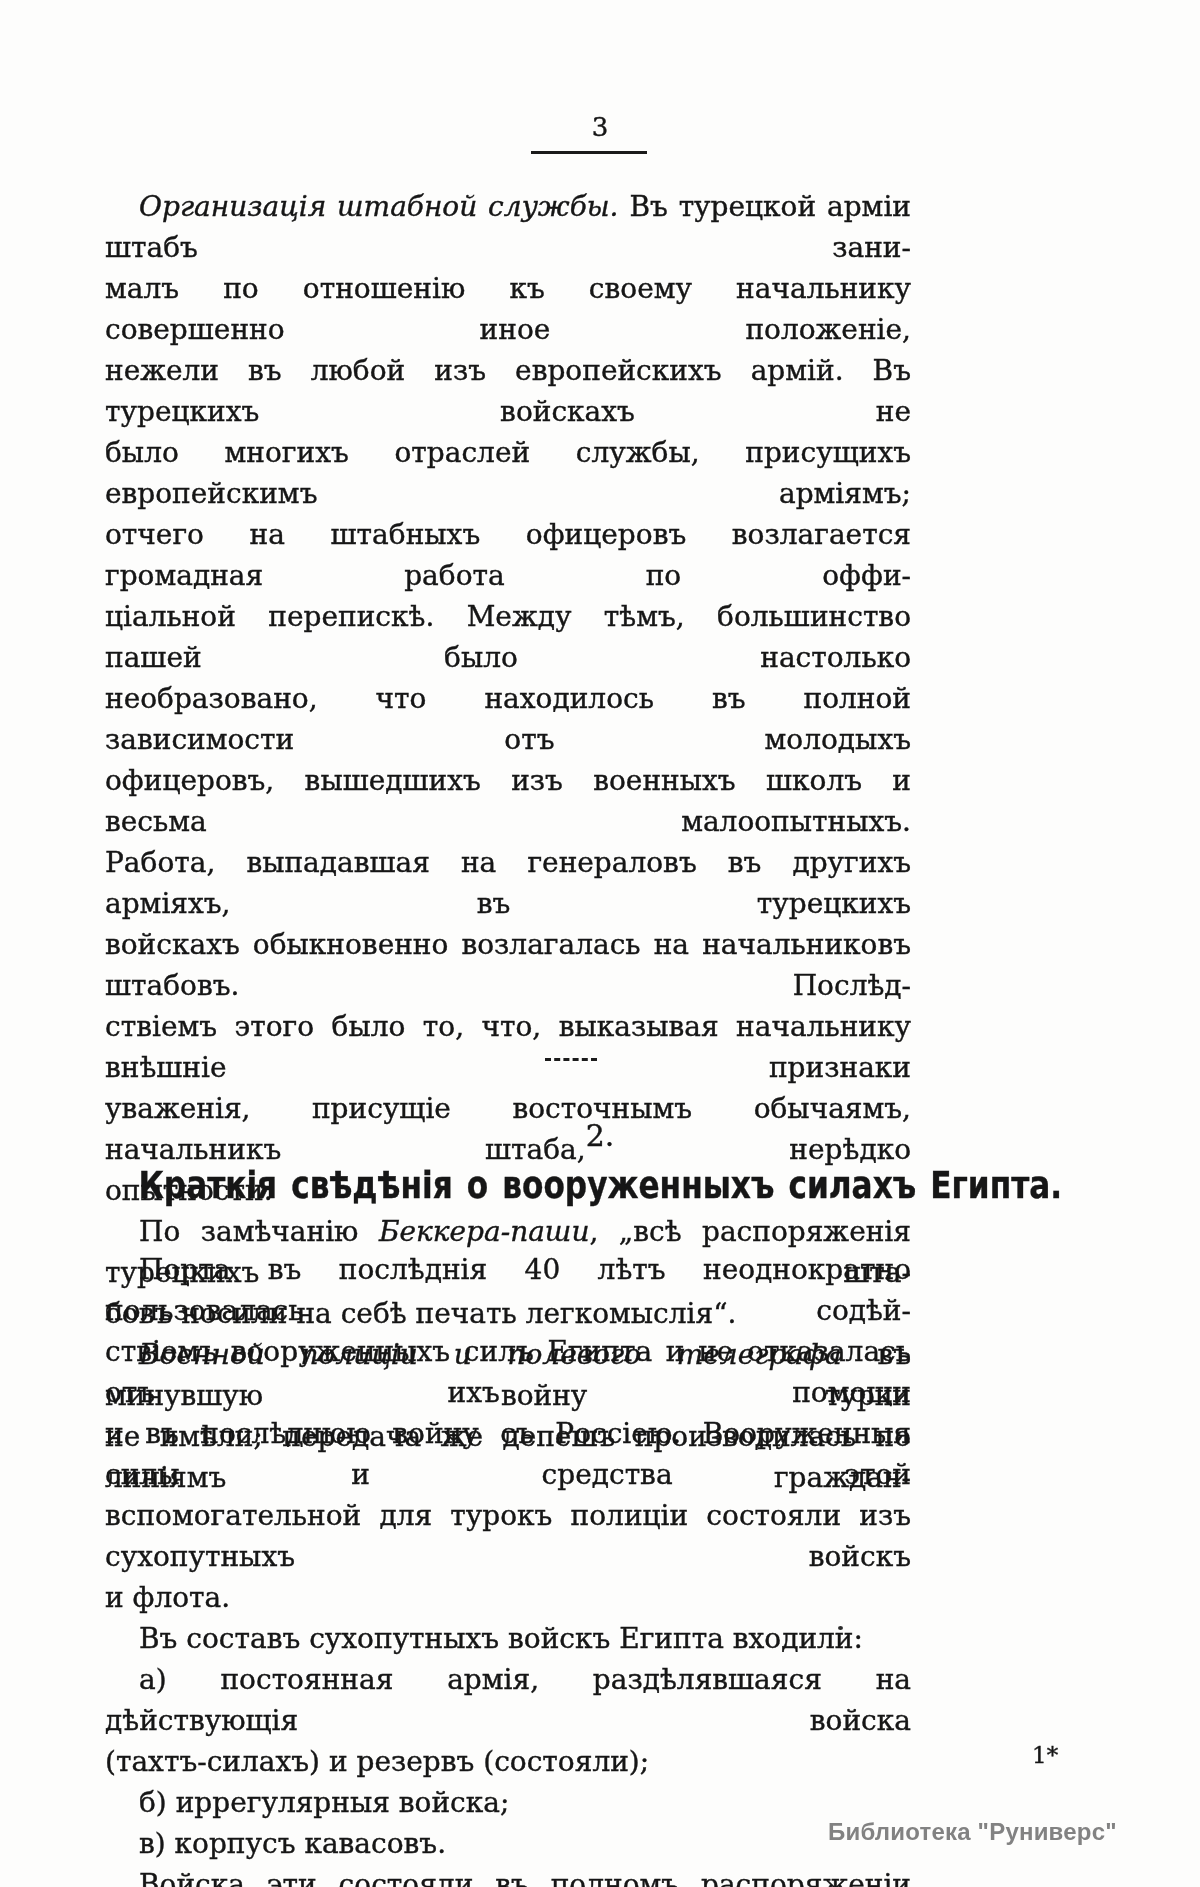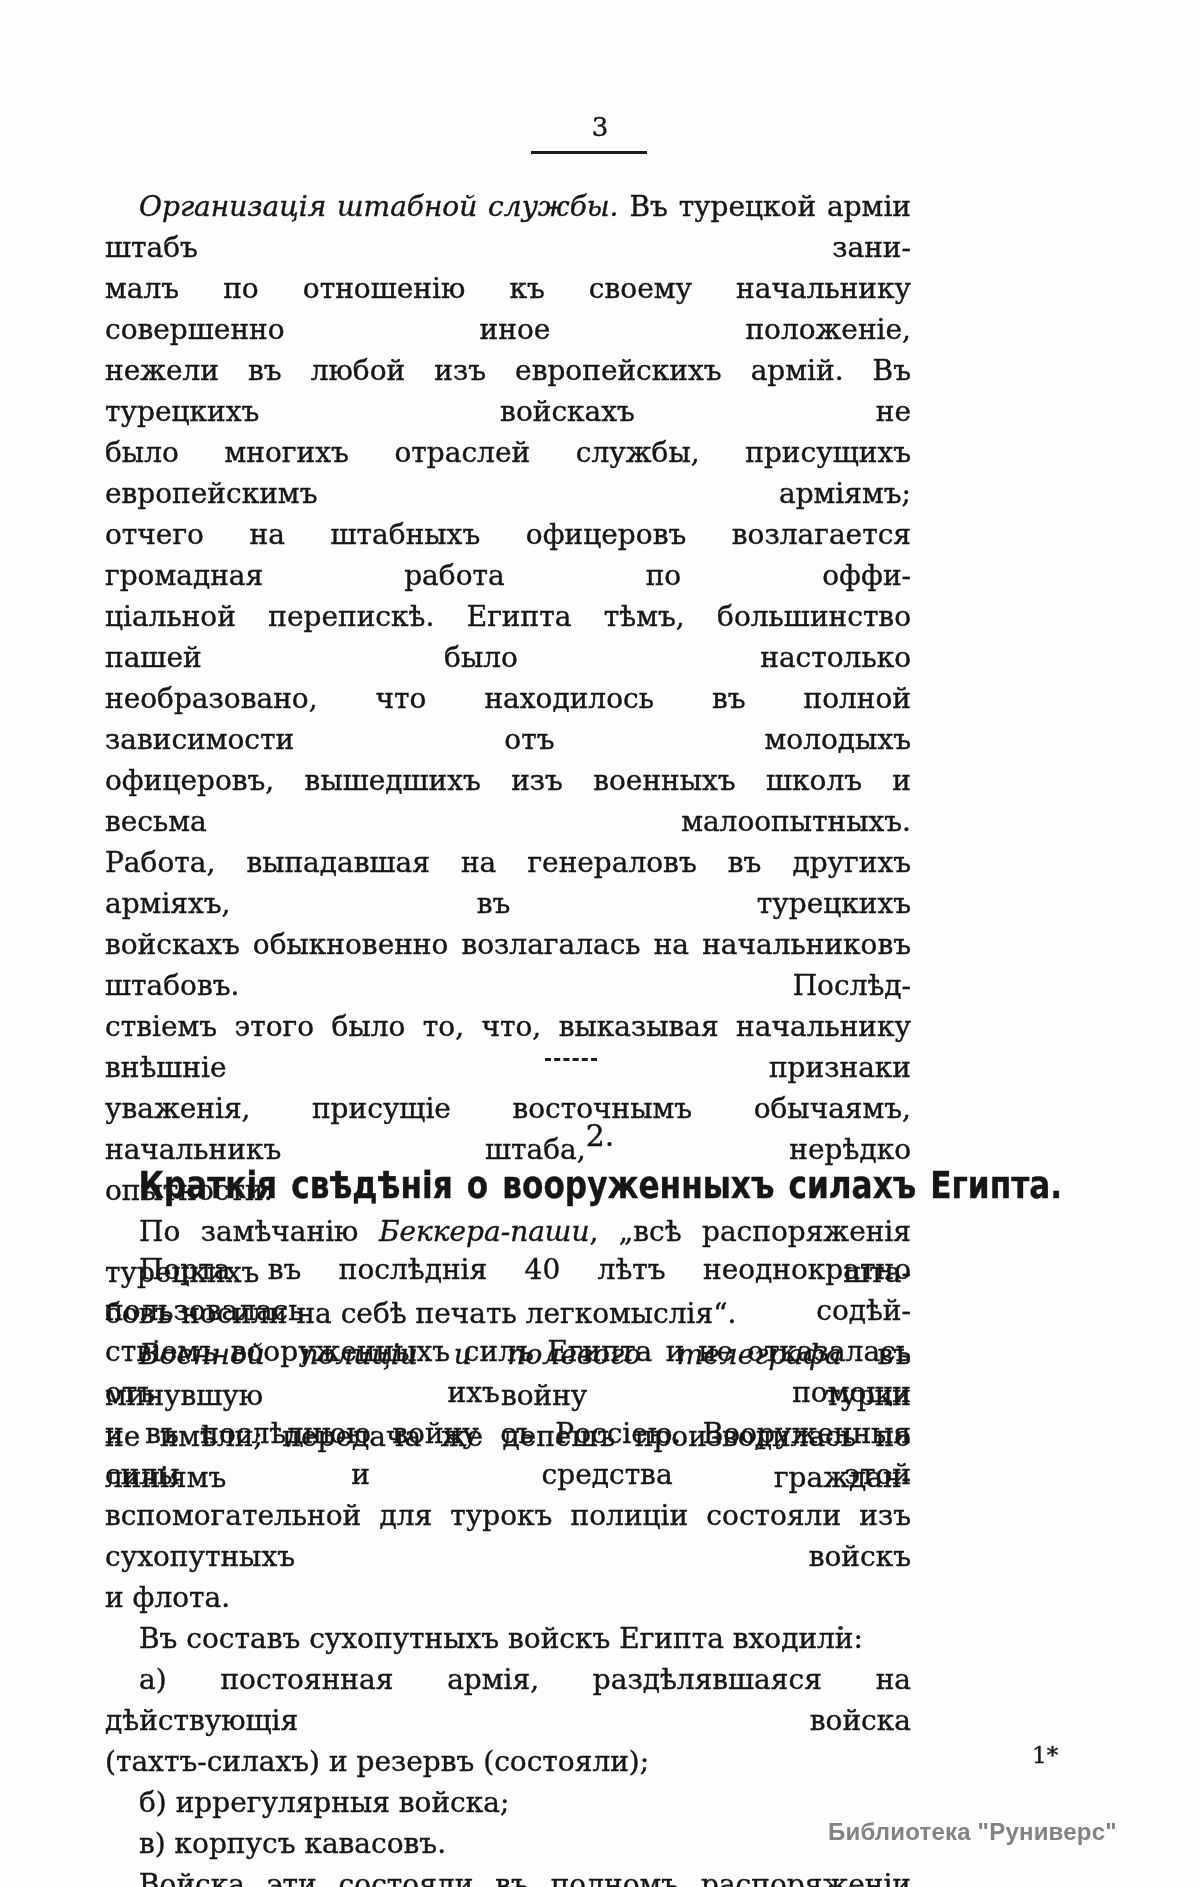--- a/index.html
+++ b/index.html
@@ -38,21 +38,21 @@
     <div>3</div>
     <div class="pagenum-rule"></div>
   </div>
 
   <div class="flow1">
     <div class="line just indent"><span class="it">Организація штабной службы.</span> <span>Въ турецкой арміи штабъ зани-</span></div>
     <div class="line just">малъ по отношенію къ своему начальнику совершенно иное положеніе,</div>
     <div class="line just">нежели въ любой изъ европейскихъ армій. Въ турецкихъ войскахъ не</div>
     <div class="line just">было многихъ отраслей службы, присущихъ европейскимъ арміямъ;</div>
     <div class="line just">отчего на штабныхъ офицеровъ возлагается громадная работа по оффи-</div>
-    <div class="line just">ціальной перепискѣ. Египта тѣмъ, большинство пашей было настолько</div>
+    <div class="line just">ціальной перепискѣ. Между тѣмъ, большинство пашей было настолько</div>
     <div class="line just">необразовано, что находилось въ полной зависимости отъ молодыхъ</div>
     <div class="line just">офицеровъ, вышедшихъ изъ военныхъ школъ и весьма малоопытныхъ.</div>
     <div class="line just">Работа, выпадавшая на генераловъ въ другихъ арміяхъ, въ турецкихъ</div>
     <div class="line just">войскахъ обыкновенно возлагалась на начальниковъ штабовъ. Послѣд-</div>
     <div class="line just">ствіемъ этого было то, что, выказывая начальнику внѣшніе признаки</div>
     <div class="line just">уваженія, присущіе восточнымъ обычаямъ, начальникъ штаба, нерѣдко</div>
     <div class="line">опытности.</div>
 
     <div class="line just indent"><span>По замѣчанію</span> <span class="it">Беккера-паши</span><span>, „всѣ распоряженія турецкихъ шта-</span></div>
     <div class="line">бовъ носили на себѣ печать легкомыслія“.</div>

